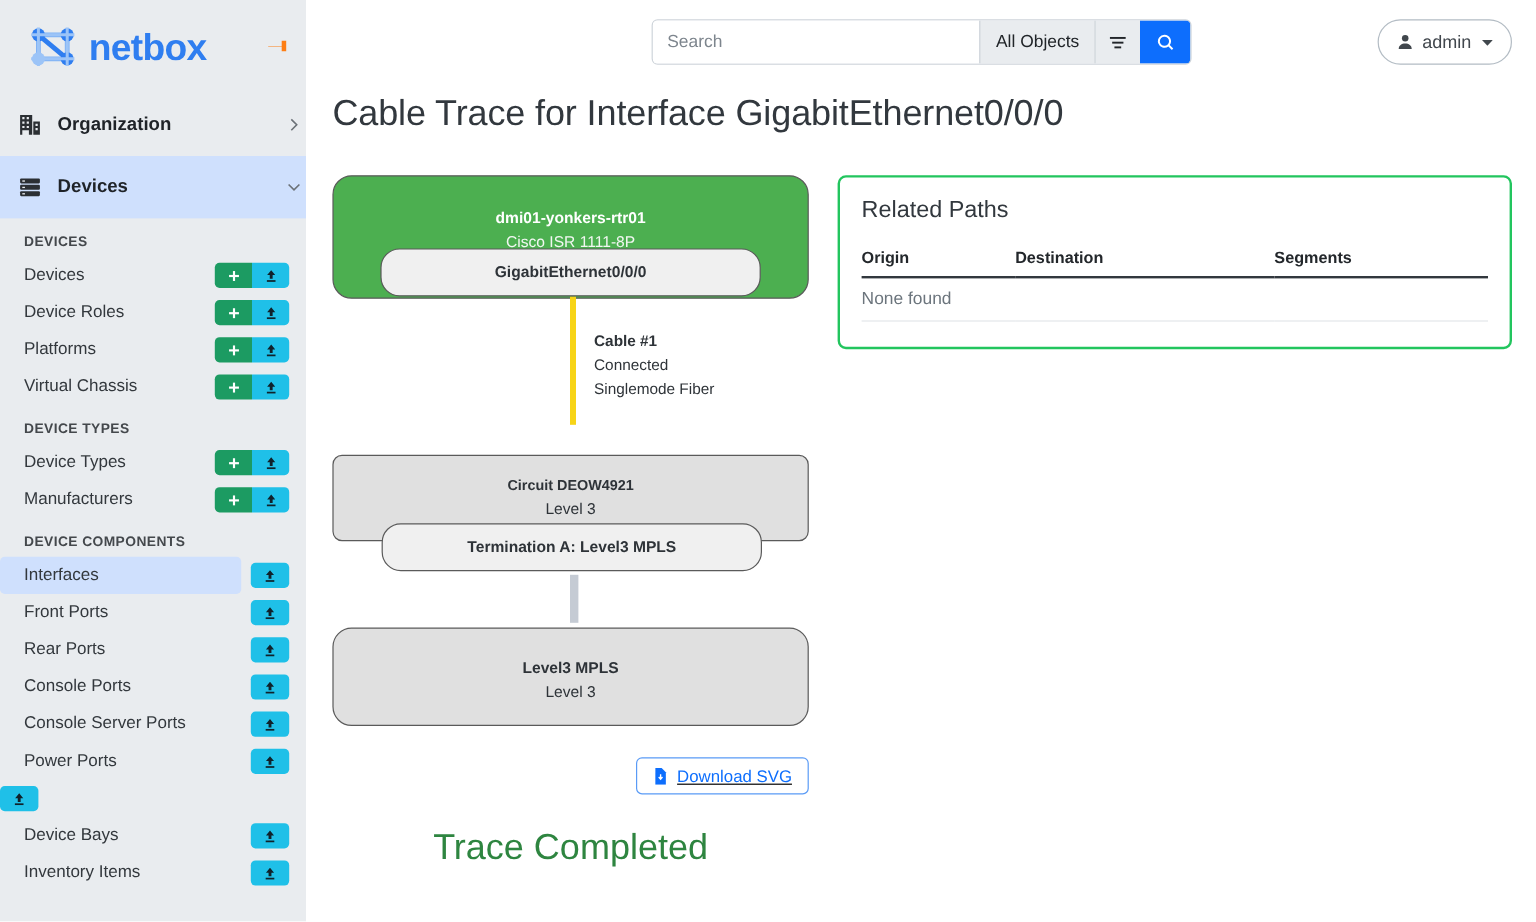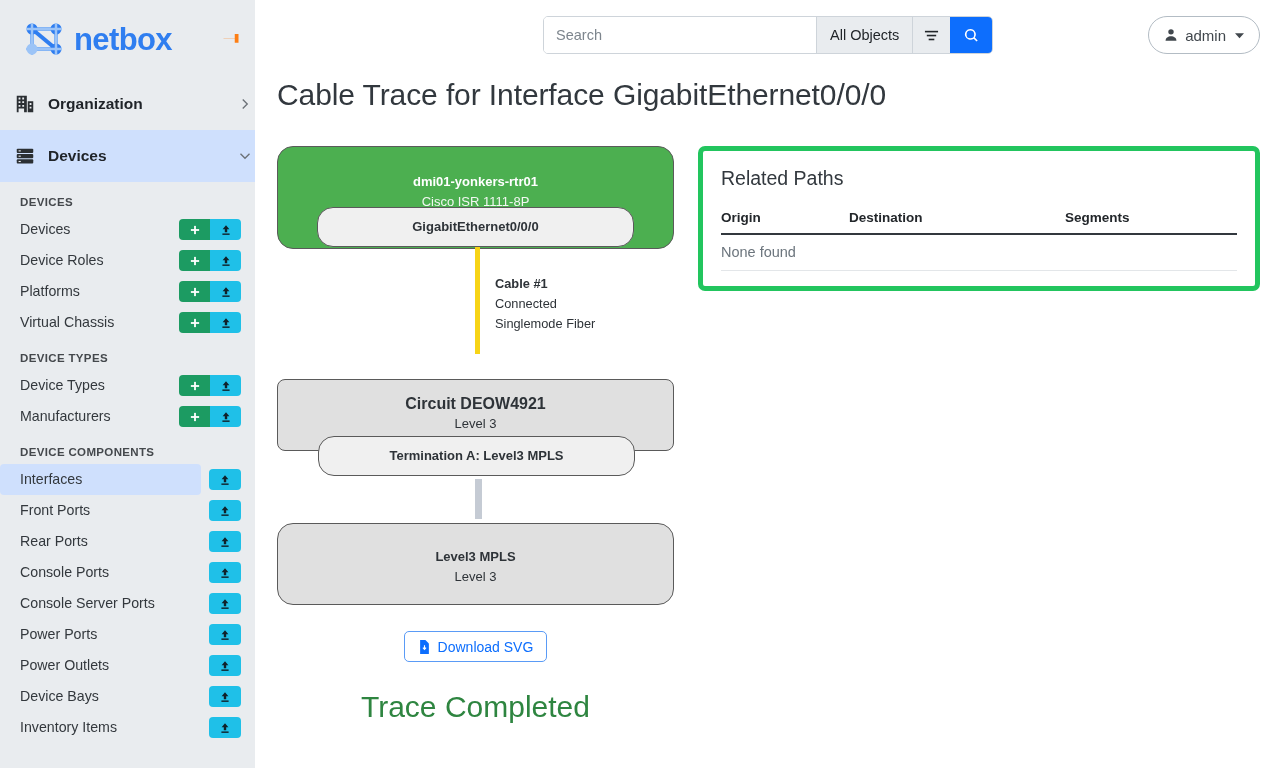--- a/index.html
+++ b/index.html
@@ -170,21 +170,21 @@
   .cable-info .c-title { font-size: 12.8px; font-weight: 700; color: #2e3338; line-height: 20px; }
   .cable-info .c-line  { font-size: 12.8px; color: #2e3338; line-height: 20px; }
 
   .circuit-wrap { position: relative; height: 121px; }
   .circuit-box {
     position: absolute; left: 0; top: 25px;
     width: 397px; height: 72px;
     background: #e0e0e0; border: 1px solid #5a5a5a; border-radius: 8px;
     z-index: 1; text-align: center; padding-top: 14px;
   }
-  .circuit-box .cb-title { font-size: 16px; font-weight: 700; color: #2e3338; line-height: 20px; }
+  .circuit-box .cb-title { font-size: 12px; font-weight: 700; color: #2e3338; line-height: 20px; }
   .circuit-box .cb-sub   { font-size: 13px; color: #2e3338; line-height: 20px; }
   .term-z { position: absolute; left: 41px; top: 0;  z-index: 3; width: 317px; }
   .term-a { position: absolute; left: 41px; top: 82px; z-index: 3; width: 317px; }
 
   .dash-zone { height: 48px; position: relative; }
   .dash-line {
     position: absolute; left: 198px; top: 4px;
     width: 7px; height: 40px;
     background-image: linear-gradient(#c5cbd4 0 0);
     background-size: 7px 7px;
@@ -192,39 +192,39 @@
     background-position: 0 0;
   }
 
   .node-provider {
     background: #e0e0e0;
     height: 82px; padding-top: 23px;
   }
   .node-provider .n-title { font-size: 13px; font-weight: 700; color: #2e3338; line-height: 20px; }
   .node-provider .n-sub   { font-size: 13px; color: #2e3338; line-height: 20px; }
 
-  .dl-row { display: flex; justify-content: center; margin-top: 26px; }
+  .dl-row { display: flex; justify-content: flex-end; margin-top: 26px; text-decoration: underline; }
   .dl-btn {
     display: flex; align-items: center; gap: 7px;
     height: 31px; padding: 0 13px;
     border: 1px solid #5a9bf6; border-radius: 5px;
     background: #fff; color: #0d6efd; font-size: 14px;
     cursor: pointer; font-family: "Liberation Sans", sans-serif;
   }
   .dl-btn svg { width: 13px; height: 14px; fill: #0d6efd; }
 
   .trace-status {
     text-align: center; margin-top: 28px;
     font-size: 30px; color: #2e8540; font-weight: 400;
   }
 
   
   .card {
     width: 566px; height: 145px;
-    border: 5px solid #22c55e; border-radius: 7px;
+    border: 2px solid #22c55e; border-radius: 7px;
     background: #fff; padding: 16px 18px 0 18px;
   }
   .card-title { font-size: 19.5px; color: #32383e; font-weight: 400; padding-bottom: 16px; }
   table.paths { width: 100%; border-collapse: collapse; }
   table.paths th {
     text-align: left; font-size: 13.5px; font-weight: 700; color: #23272b;
     padding: 4px 0 8px 0; border-bottom: 2px solid #32383e;
   }
   table.paths th.c-origin { width: 128px; }
   table.paths th.c-dest   { width: 216px; }
@@ -473,23 +473,20 @@
           <div class="btn-pair">
             <div class="mini-btn mini-up solo">
               <svg viewBox="0 0 16 16">
                 <path d="M8 1.5 L12.5 7 H9.6 V11 H6.4 V7 H3.5 Z"></path>
                 <rect x="3.2" y="12.6" width="9.6" height="1.9"></rect>
               </svg>
             </div>
           </div>
         </div>
         <div class="nav-row">
-          <div class="n-label-wrap">
-            <div class="n-label">Power Outlets</div>
-          </div>
           <div class="btn-pair">
             <div class="mini-btn mini-up solo">
               <svg viewBox="0 0 16 16">
                 <path d="M8 1.5 L12.5 7 H9.6 V11 H6.4 V7 H3.5 Z"></path>
                 <rect x="3.2" y="12.6" width="9.6" height="1.9"></rect>
               </svg>
             </div>
           </div>
         </div>
         <div class="nav-row">

